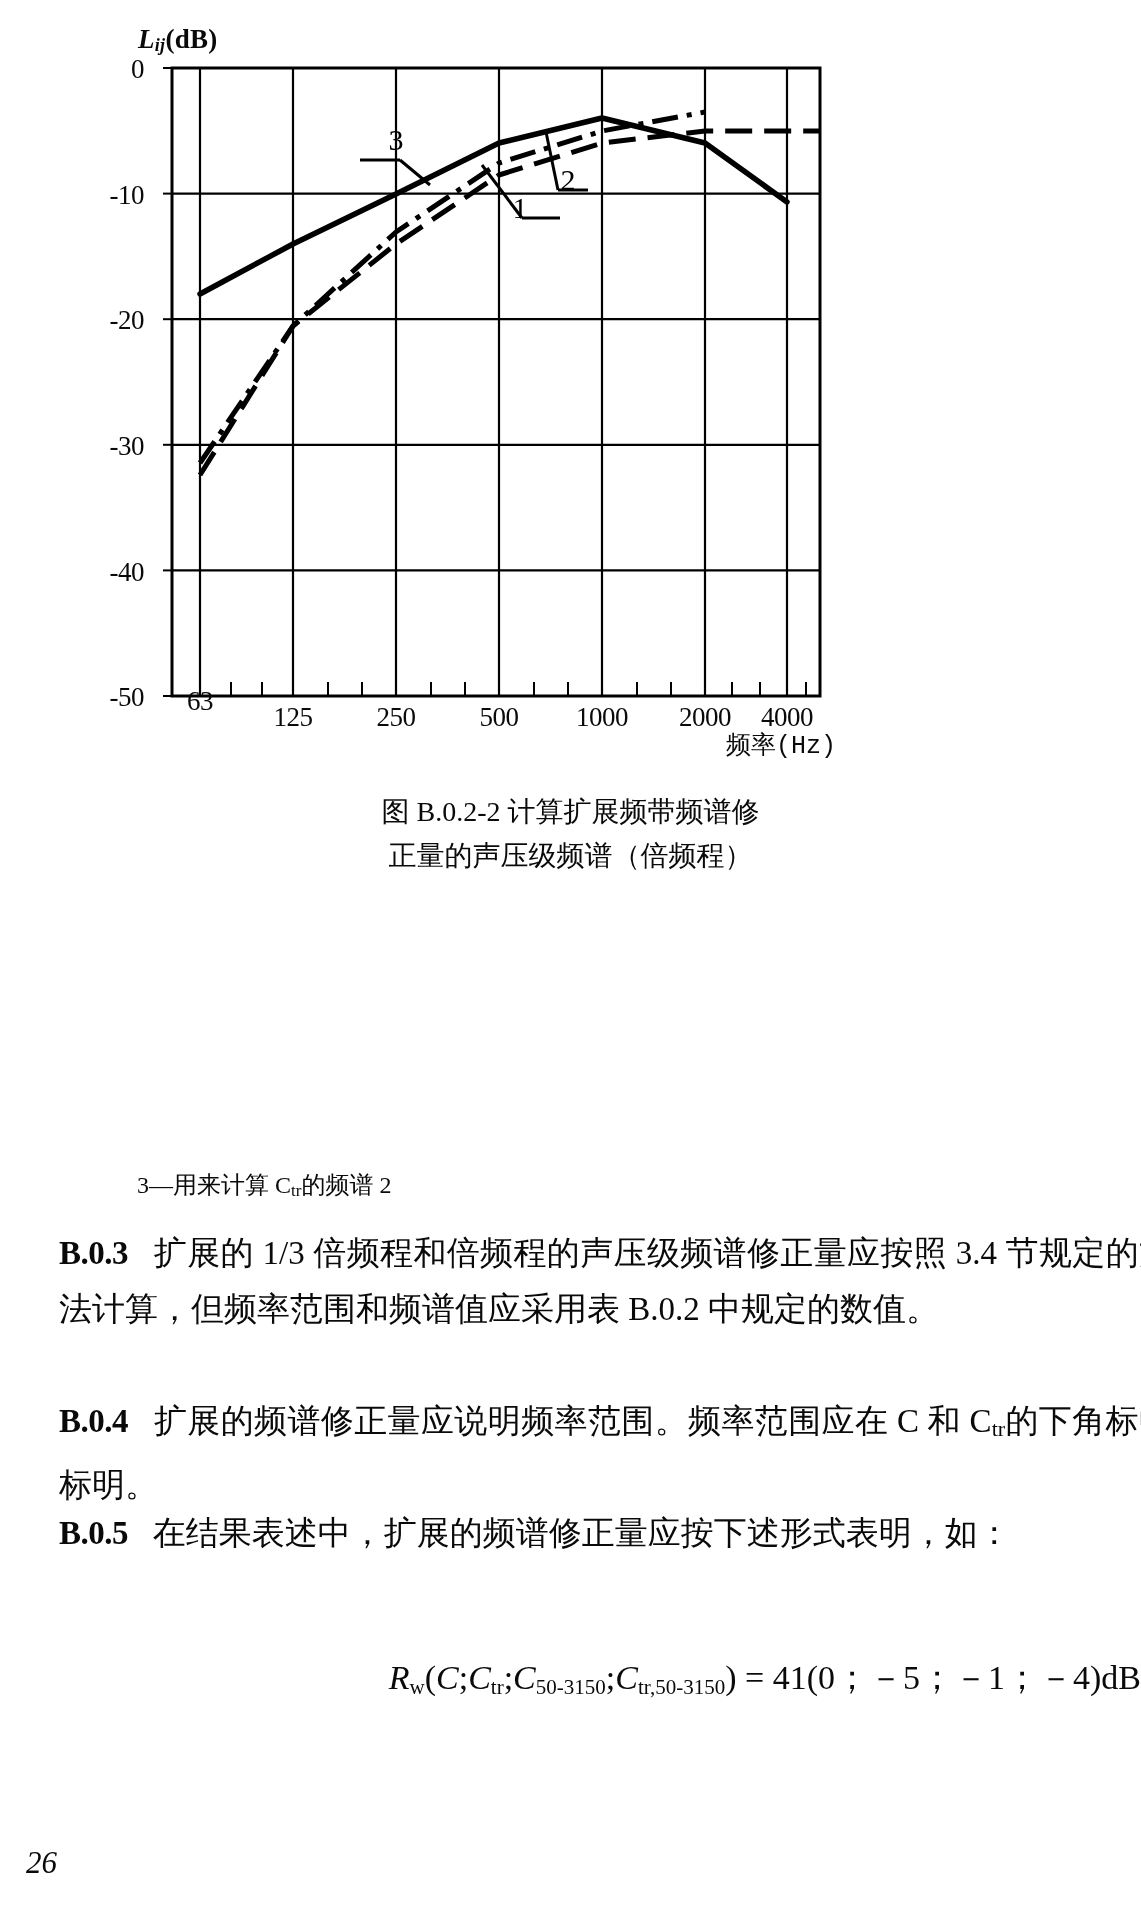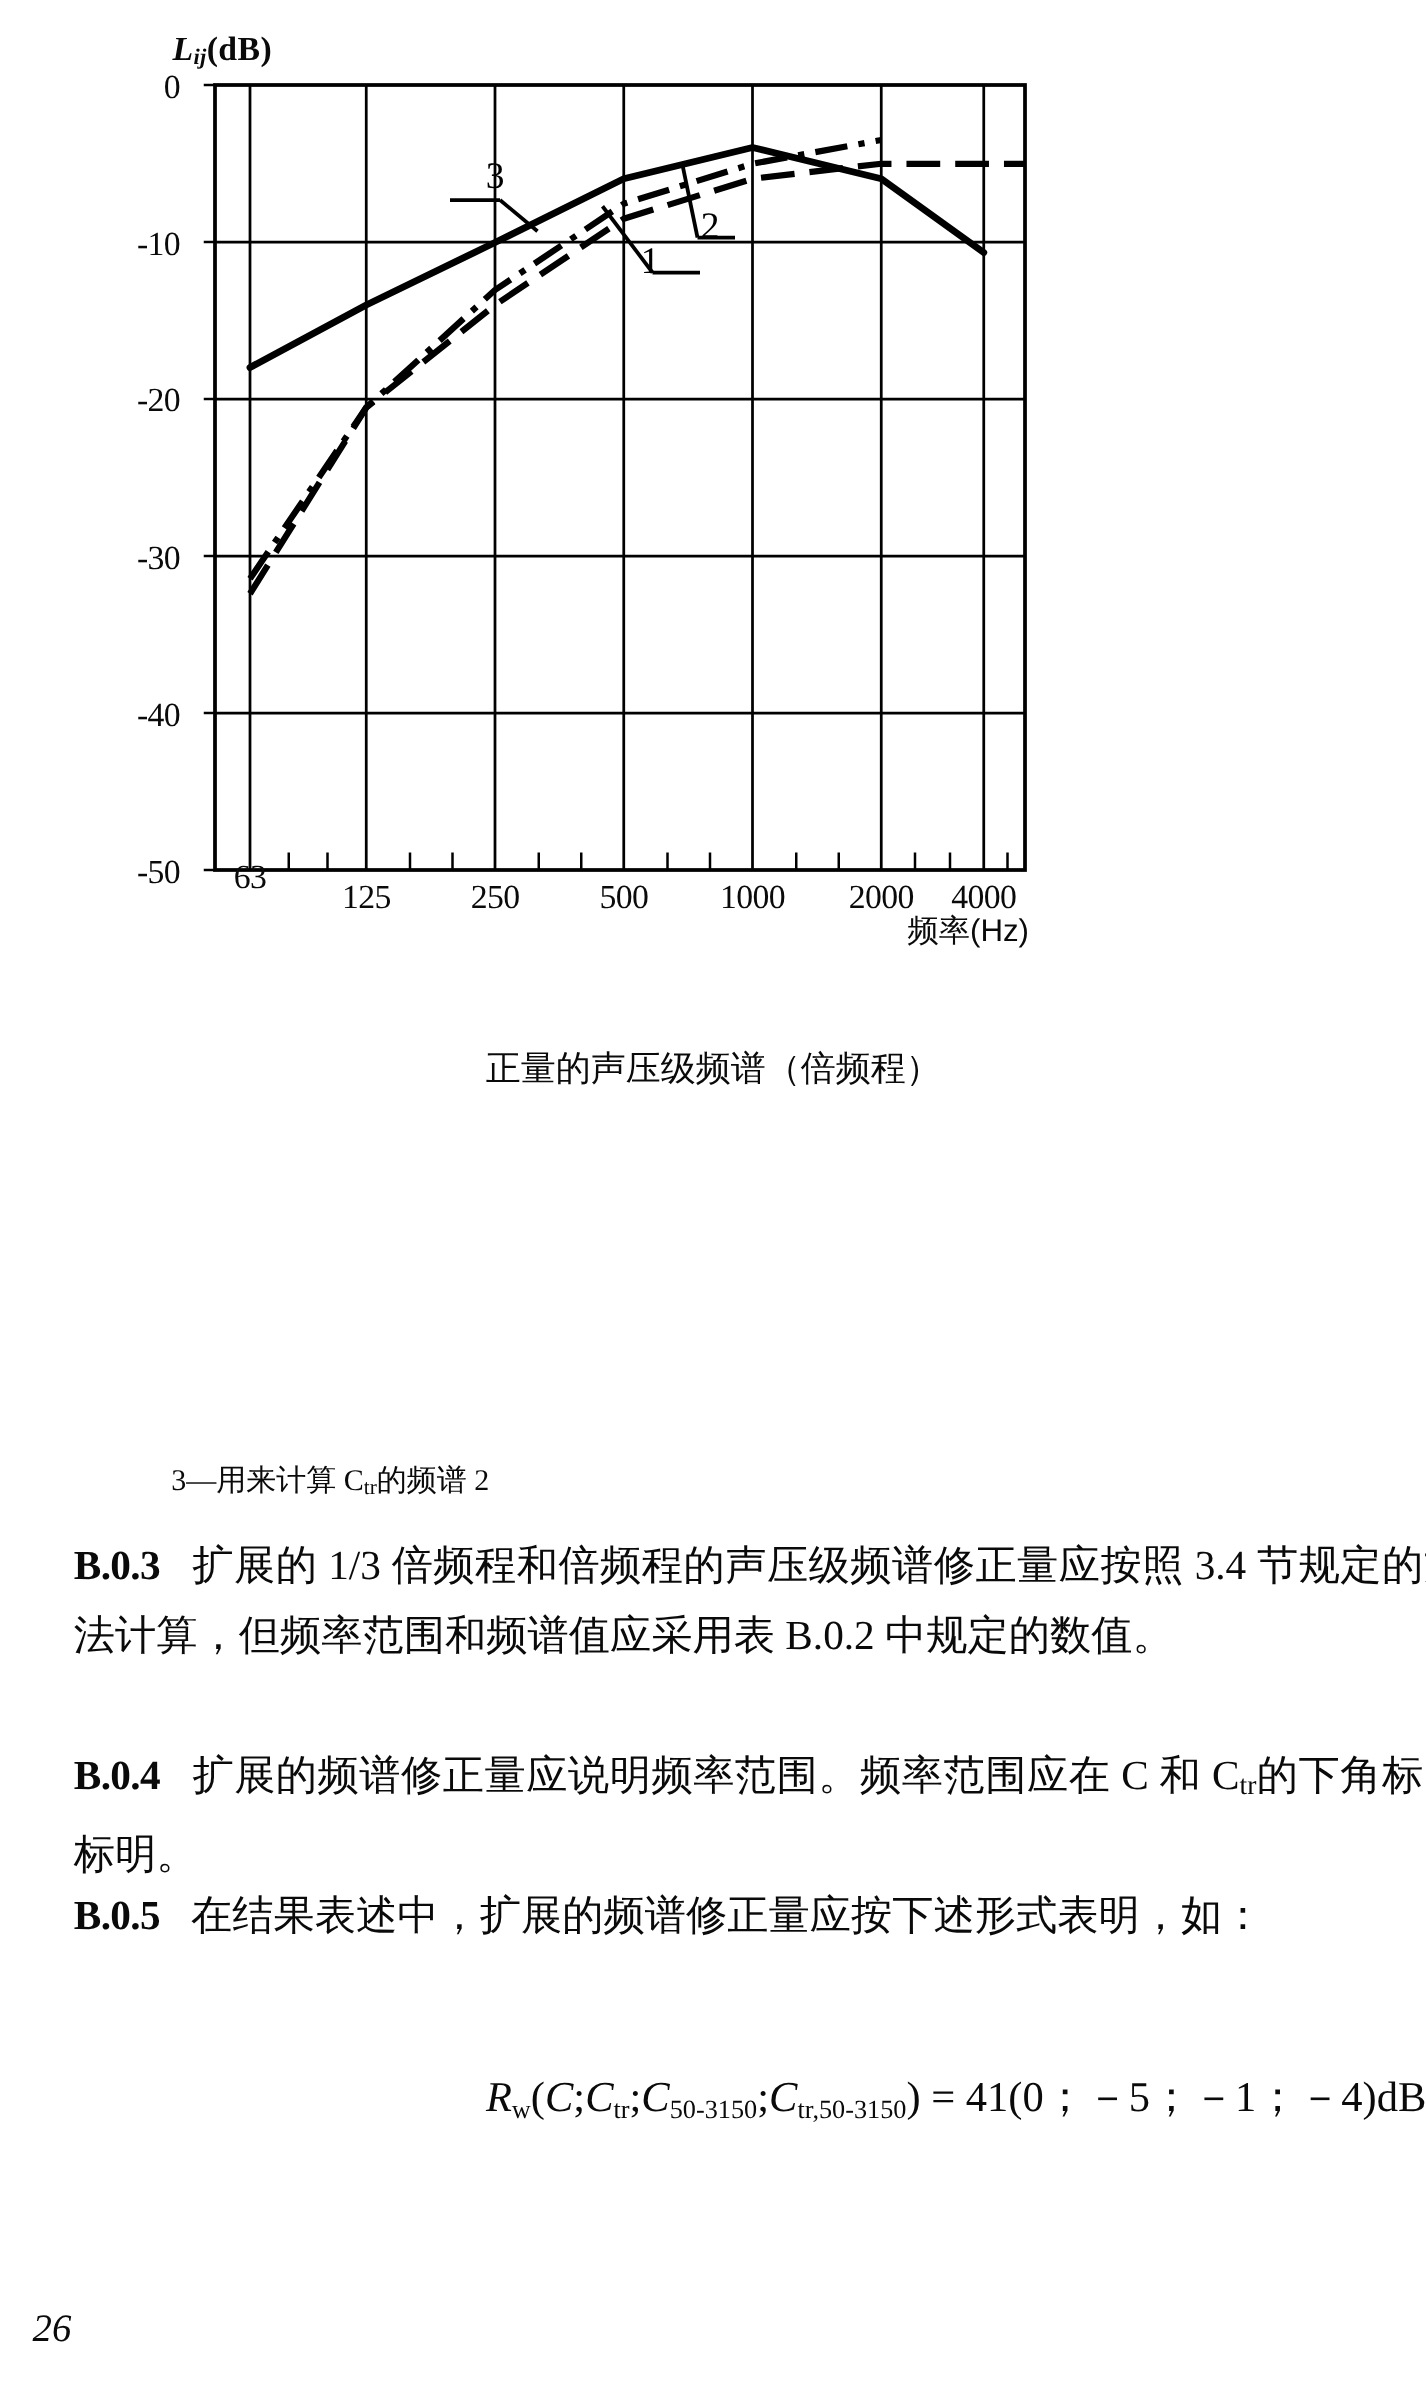--- a/index.html
+++ b/index.html
@@ -31,21 +31,21 @@
     letter-spacing:-0.5px;
   }
   .xlab{
     position:absolute;text-align:center;width:110px;
     font-size:27px;font-family:"Liberation Serif",serif;
     letter-spacing:-0.5px;
   }
   .xaxis-title{
     position:absolute;left:726px;top:728px;
     font-size:25px;white-space:nowrap;
-    font-family:Liberation Sans, sans-serif;
+    font-family:Liberation Mono, monospace;
   }
 
   .svgwrap{position:absolute;left:0;top:0;width:1141px;height:930px;}
 
   
   .caption{
     position:absolute;left:0;width:1141px;text-align:center;
     font-size:28px;line-height:44px;
     font-family:"Liberation Serif","DejaVu Serif",serif;
   }
@@ -185,20 +185,21 @@
       <div class="xlab" style="left:341px;top:702px;">250</div>
       <div class="xlab" style="left:444px;top:702px;">500</div>
       <div class="xlab" style="left:547px;top:702px;">1000</div>
       <div class="xlab" style="left:650px;top:702px;">2000</div>
       <div class="xlab" style="left:732px;top:702px;">4000</div>
     </div>
 
     <div class="xaxis-title">频率(Hz)</div>
   </div>
 
+  <div class="caption cap1">图 B.0.2-2   计算扩展频带频谱修</div>
   <div class="caption cap2">正量的声压级频谱（倍频程）</div>
 
   <div class="legendline" style="top:1168px;">
     <span>3—用来计算 C</span><span class="sb">tr</span><span>的频谱 2</span>
   </div>
 
   <div class="para" style="top:1225px;">
     <b>B.0.3</b>&nbsp;&nbsp;&nbsp;<span>扩展的 1/3 倍频程和倍频程的声压级频谱修正量应按照 3.4 节规定的方法计算，但频率范围和频谱值应采用表 B.0.2 中规定的数值。</span>
   </div>
 

